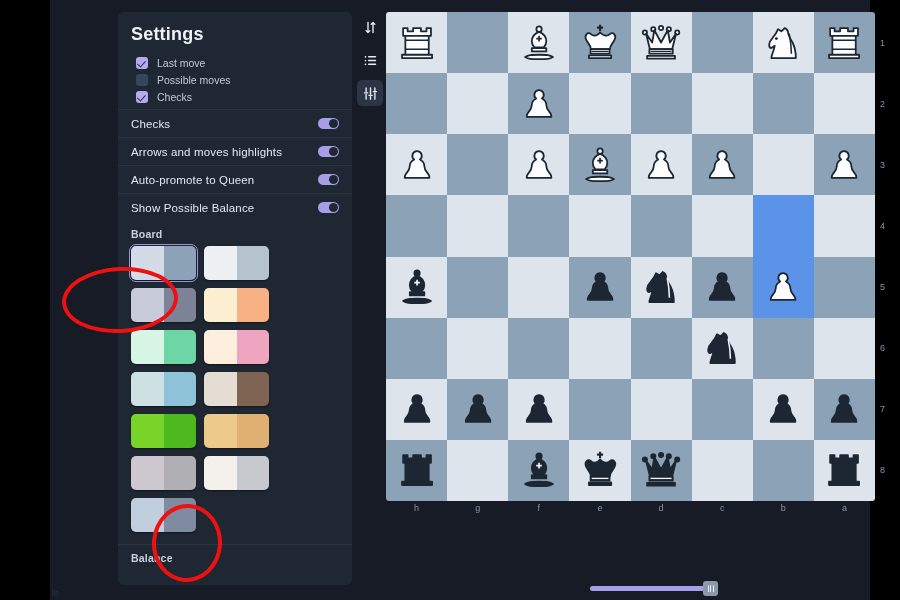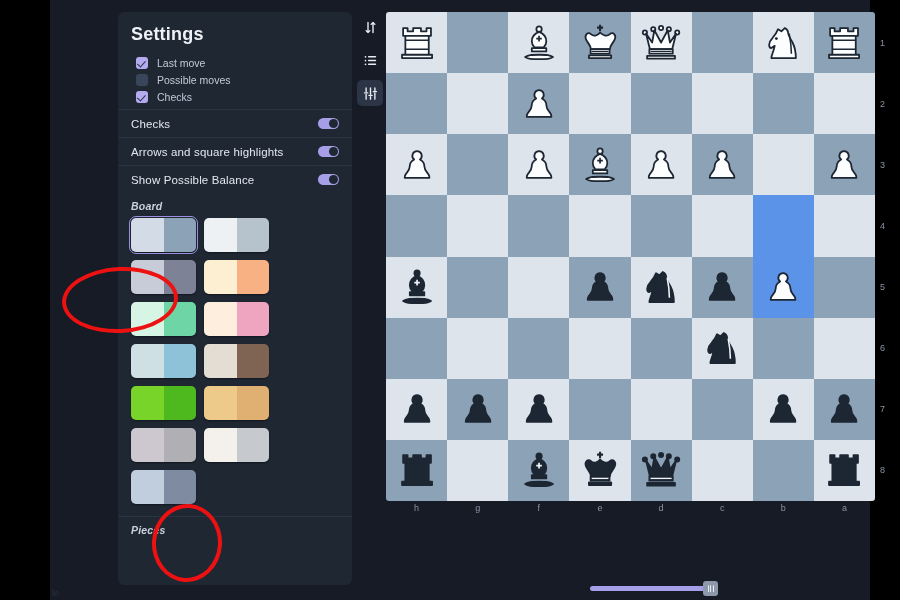--- a/index.html
+++ b/index.html
@@ -23,21 +23,21 @@
 
   .checks{padding:1px 0 4px 0;}
   .chk-row{display:flex;align-items:center;gap:9px;padding:2.5px 13px 2.5px 18px;}
   .cbox{width:12px;height:12px;border-radius:3px;flex:none;position:relative;}
   .cbox.on{background:#b3aaf0;}
   .cbox.off{background:#39455a;}
   .cbox.on:after{content:"";position:absolute;left:3px;top:2.5px;width:4px;height:6.5px;
         border:solid #2a3145;border-width:0 1.7px 1.7px 0;transform:rotate(42deg);}
   .chk-label{font-size:10.5px;color:#c2cad8;}
 
-  .section-label{font-size:10.5px;color:#c9d1de;padding:7px 13px 4px 13px;font-weight:bold;letter-spacing:.2px;font-style:italic;}
+  .section-label{font-size:10.5px;color:#c9d1de;padding:7px 13px 4px 13px;font-weight:bold;letter-spacing:.2px;}
 
   .swatches{display:flex;flex-wrap:wrap;gap:8px;padding:2px 13px 10px 13px;}
   .sw{width:65px;height:34px;border-radius:5px;overflow:hidden;display:flex;
       box-shadow:0 1px 2px rgba(0,0,0,.45);position:relative;}
   .sw.sel{outline:1.6px solid #9a8fe0;outline-offset:1.5px;}
   .sw span{flex:1;display:block;height:100%;}
 
   .divider{height:1px;background:#2b3342;margin-top:2px;}
 
   
@@ -102,21 +102,27 @@
         </div>
       </div>
 
       <div class="row">
         <span class="row-label">Checks</span>
         <span class="toggle">
             <i></i>
           </span>
       </div>
       <div class="row">
-        <span class="row-label">Arrows and square highlights</span>
+        <span class="row-label">Arrows and moves highlights</span>
+        <span class="toggle">
+            <i></i>
+          </span>
+      </div>
+      <div class="row">
+        <span class="row-label">Auto-promote to Queen</span>
         <span class="toggle">
             <i></i>
           </span>
       </div>
       <div class="row">
         <span class="row-label">Show Possible Balance</span>
         <span class="toggle">
             <i></i>
           </span>
       </div>
@@ -171,21 +177,21 @@
             <span style="background: rgb(244, 241, 236);"></span>
             <span style="background: rgb(198, 202, 206);"></span>
           </div>
           <div class="sw">
             <span style="background: rgb(193, 206, 222);"></span>
             <span style="background: rgb(127, 139, 160);"></span>
           </div>
         </div>
 
       <div class="divider"></div>
-      <div class="section-label">Pieces</div>
+      <div class="section-label">Balance</div>
 
     </div>
 
     <div class="vbar">
       <div class="vbtn">
         <svg viewBox="0 0 24 24" fill="none" stroke="currentColor" stroke-width="2.2" stroke-linecap="round" stroke-linejoin="round">
           <path d="M8 4v16M8 20l-3-3M8 20l3-3M16 20V4M16 4l-3 3M16 4l3 3"></path>
         </svg>
       </div>
       <div class="vbtn">

